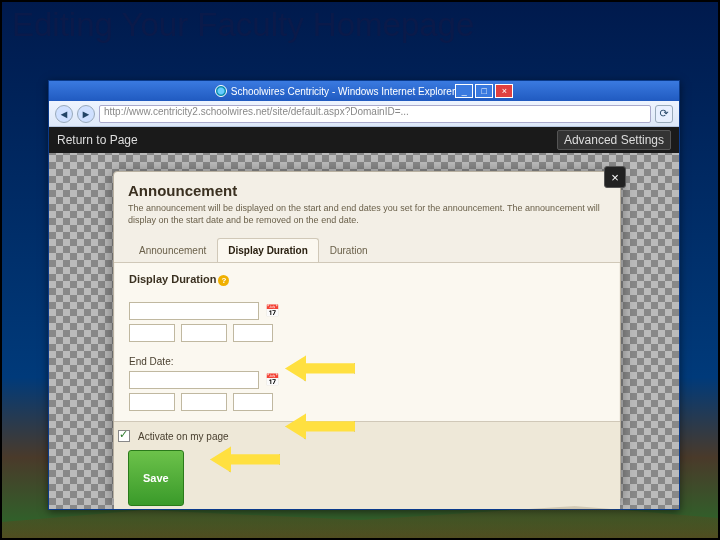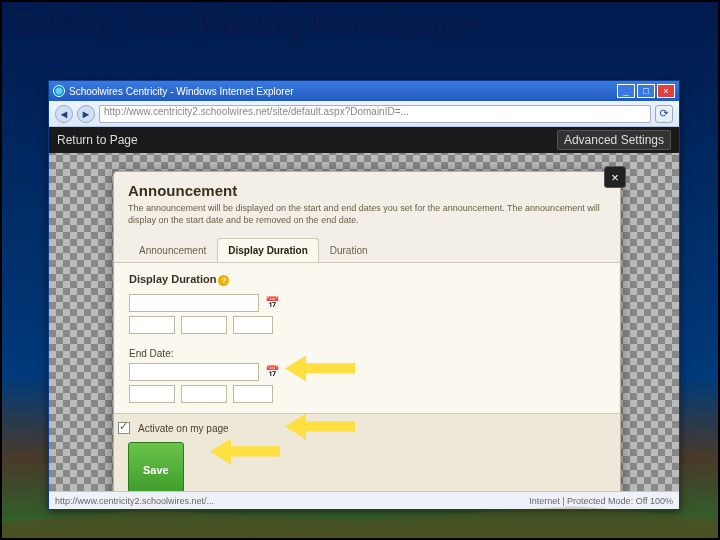--- a/index.html
+++ b/index.html
@@ -18,21 +18,21 @@
     top: 78px; left: 46px;
     width: 632px; height: 430px;
     background: #fff;
     border: 1px solid #0a3a8a;
     box-shadow: 0 2px 8px rgba(0,0,0,.5);
     display: flex; flex-direction: column;
   }
   .browser-titlebar {
     height: 20px;
     background: linear-gradient(180deg,#3a7ae0,#205ac0);
-    display: flex; align-items: center; justify-content: space-between;
+    display: flex; align-items: center; justify-content: center;
     padding: 0 4px;
     color: #fff; font-size: 10px;
   }
   .browser-titlebar .t-left { display:flex; align-items:center; gap:4px; }
   .ie-icon { width:12px; height:12px; background: radial-gradient(circle,#6cf 40%,#08a 60%); border-radius:50%; border:1px solid #fff; }
   .win-btns { display:flex; gap:2px; }
   .win-btns .wb { width:18px; height:14px; background:#e04040; border:1px solid #fff; font-size:9px; display:flex; align-items:center; justify-content:center; color:#fff; }
   .win-btns .wb.min { background:#3a7ae0; }
   .win-btns .wb.max { background:#3a7ae0; }
 
@@ -64,21 +64,21 @@
     font-size:13px; border:1px solid #555;
   }
   .modal-header { padding:10px 14px 6px 14px; }
   .modal-header h2 { font-size:15px; color:#3a3020; font-weight:bold; }
   .modal-header .desc { font-size:9px; color:#6a604a; margin-top:4px; line-height:1.3; }
   .modal-tabs { display:flex; gap:0; padding:0 14px; border-bottom:1px solid #d0c8b8; margin-top:6px; }
   .modal-tabs .tab { font-size:10px; padding:6px 10px; color:#6a604a; border:1px solid transparent; border-bottom:none; cursor:pointer; }
   .modal-tabs .tab.active { background:#fbf8f0; border-color:#d0c8b8; border-radius:3px 3px 0 0; color:#2a2010; font-weight:bold; }
 
   .modal-body { flex:1; background:#fbf8f0; margin:0 1px; padding:10px 14px; position:relative; }
-  .section-title { font-size:11px; font-weight:bold; color:#3a3020; margin-bottom:8px; }
+  .section-title { font-size:11px; font-weight:bold; color:#3a3020; margin-bottom:16px; }
   .help-dot { display:inline-block; width:11px; height:11px; border-radius:50%; background:#f0b000; color:#fff; font-size:8px; text-align:center; line-height:11px; margin-left:2px; }
   .field-label { font-size:10px; color:#4a4030; margin-top:6px; }
   .field-row { display:flex; gap:6px; align-items:center; margin-top:4px; }
   .text-input { height:18px; border:1px solid #c0b8a0; background:#fff; }
   .wide { width:130px; }
   .small { width:46px; }
   .tiny { width:40px; }
 
   .modal-footer { background:#eee8d8; border-top:1px solid #d0c8b8; padding:8px 4px; display:flex; align-items:center; gap:8px; }
   .chk { width:12px; height:12px; border:1px solid #888; background:#fff; position:relative; }
@@ -197,21 +197,17 @@
           <span style="font-size:10px;color:#4a4030">Activate on my page</span>
         </div>
         <div style="padding:0 14px 10px 14px; background:#eee8d8; position:relative;">
           <button class="save-btn">Save</button>
           <div class="arrow a3" style="top:-4px; left:96px;"></div>
         </div>
 
       </div>
     </div>
 
-    <div class="status-bar">
-      <span>http://www.centricity2.schoolwires.net/...</span>
-      <span>Internet | Protected Mode: Off    100%</span>
-    </div>
 
   </div>
 
   <div class="slide-ground"></div>
 </div>
 
 </body></html>

